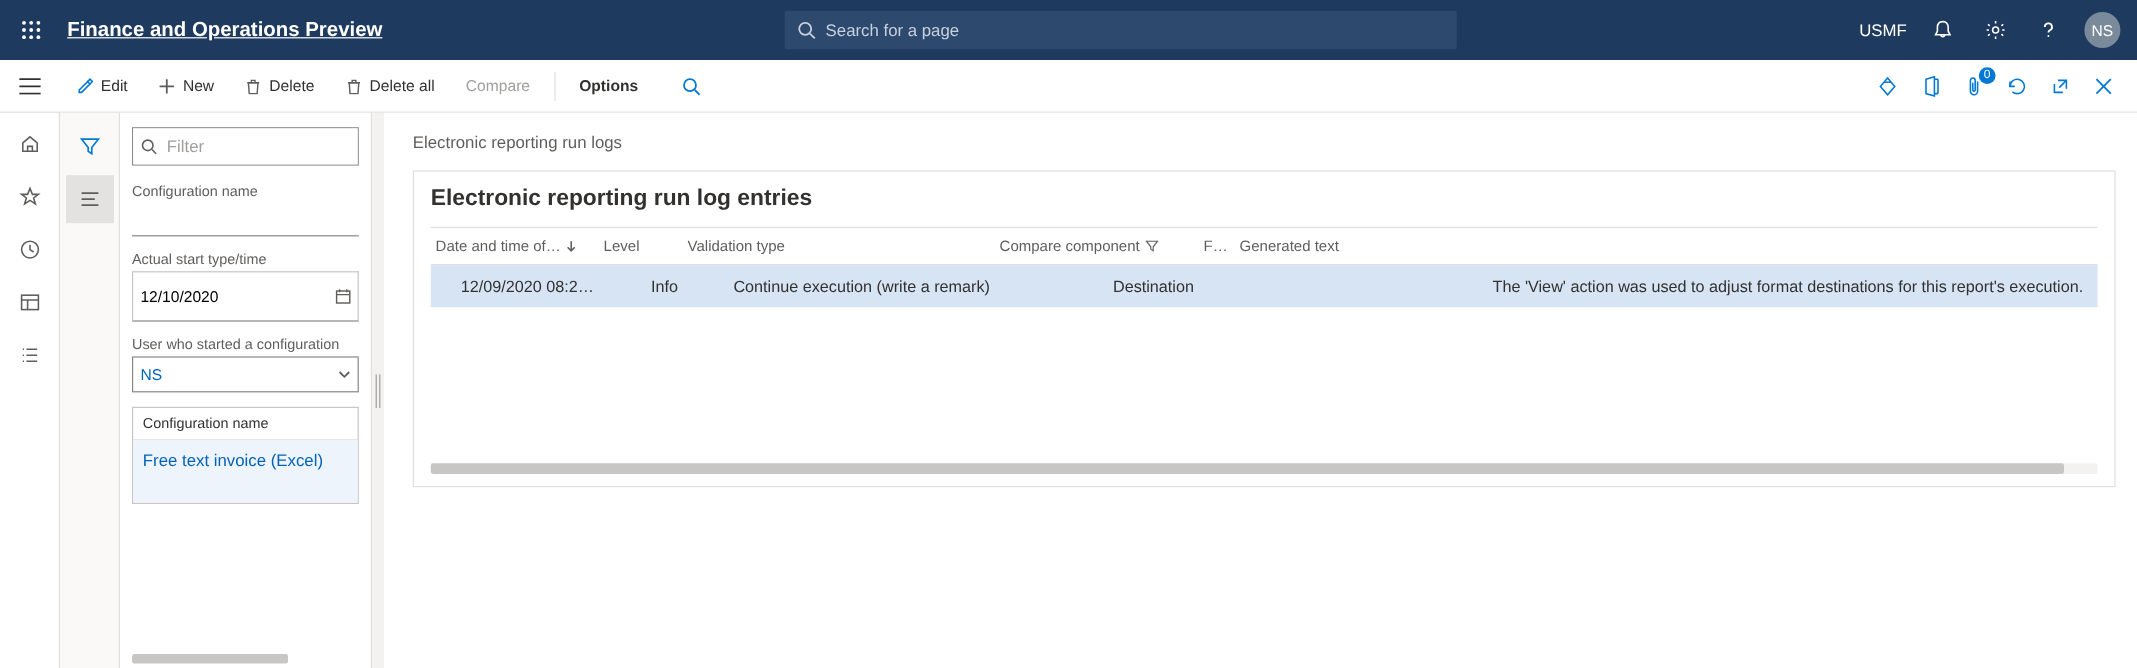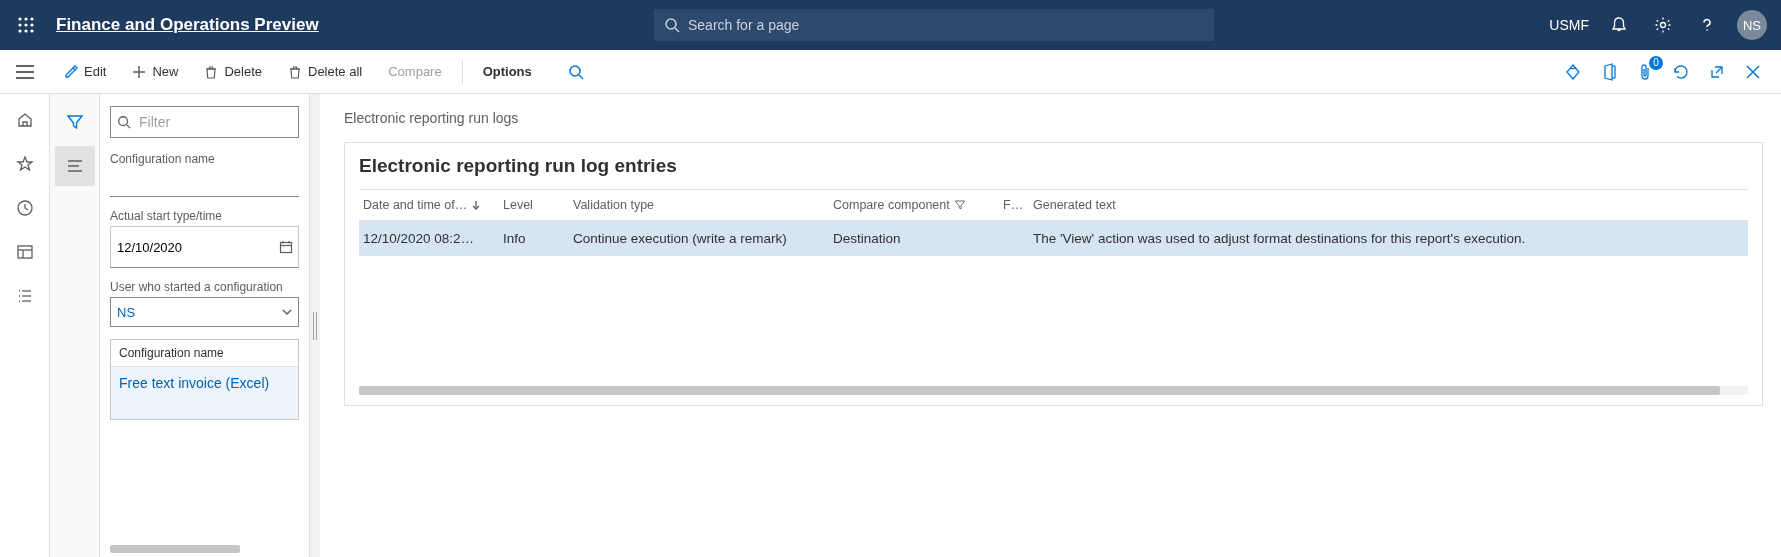--- a/index.html
+++ b/index.html
@@ -216,20 +216,21 @@
     }
     .card-title { font-size: 19px; font-weight: 600; margin-bottom: 12px; }
     
     .grid {
       border-top: 1px solid #e1dfdd;
     }
     .grid-header, .grid-row {
       display: grid;
       grid-template-columns: 140px 70px 260px 170px 30px 1fr;
       align-items: start;
+      text-align: right;
     }
     .grid-header {
       padding: 8px 4px;
       font-size: 12.5px;
       color: #605e5c;
       border-bottom: 1px solid #e1dfdd;
     }
     .grid-header .gh { display: flex; align-items: center; gap: 4px; cursor: pointer; white-space: nowrap; overflow: hidden; text-overflow: ellipsis; }
     .grid-row {
       padding: 10px 4px;
@@ -546,21 +547,21 @@
               </svg>
           </div>
           <div class="gh">
               <span>F…</span>
             </div>
           <div class="gh">
               <span>Generated text</span>
             </div>
         </div>
         <div class="grid-row">
-          <div class="gc">12/10/2020 08:2…</div>
+          <div class="gc">12/09/2020 08:2…</div>
           <div class="gc">Info</div>
           <div class="gc">Continue execution (write a remark)</div>
           <div class="gc">Destination</div>
           <div class="gc"></div>
           <div class="gc">The 'View' action was used to adjust format destinations for this report's execution.</div>
         </div>
         <div class="grid-body-spacer"></div>
         <div class="grid-scrollbar">
           <div class="grid-scrollbar-thumb"></div>
         </div>

